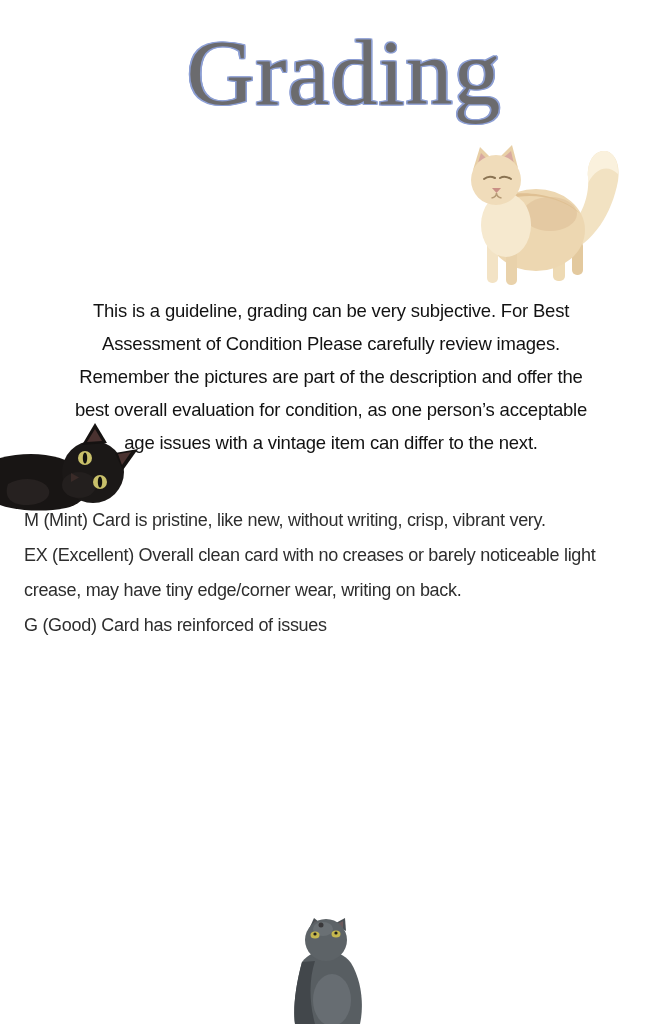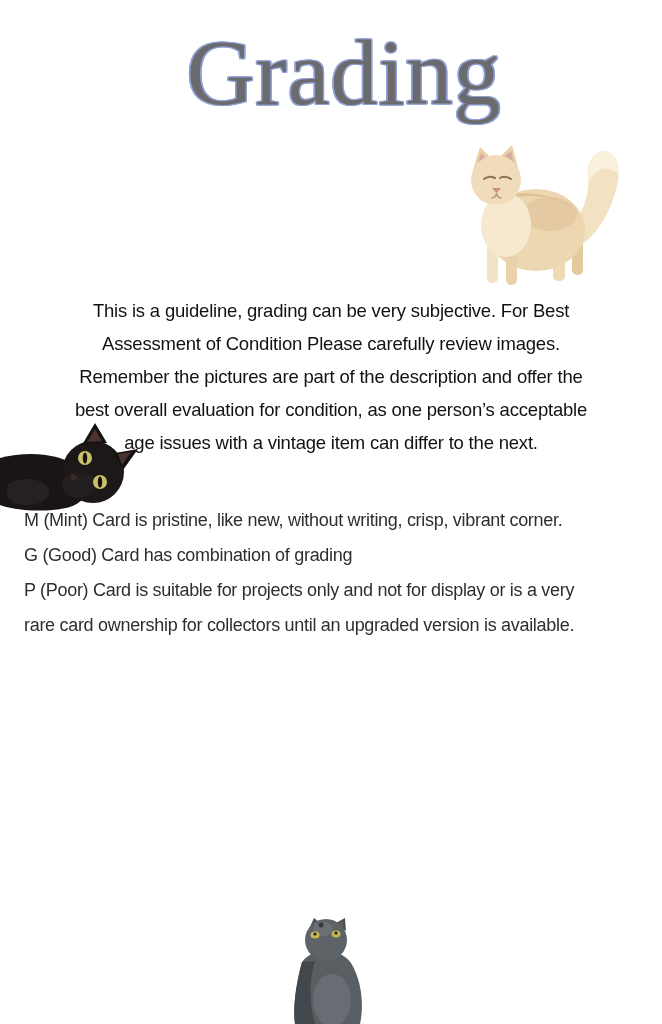--- a/index.html
+++ b/index.html
@@ -112,24 +112,24 @@
       <ellipse cx="79" cy="63" rx="17" ry="13" fill="#231f1e"></ellipse>
       <circle cx="85" cy="36" r="7" fill="#c9c06a"></circle>
       <circle cx="100" cy="60" r="7" fill="#c9c06a"></circle>
       <ellipse cx="85" cy="36" rx="2.2" ry="5.5" fill="#11100e"></ellipse>
       <ellipse cx="100" cy="60" rx="2.2" ry="5.5" fill="#11100e"></ellipse>
       <path d="M71,51 l8,4.5 -8,4.5 z" fill="#3a2b28"></path>
     </svg>
   </div>
 
   <div class="grades">
-    <p>M (Mint) Card is pristine, like new, without writing, crisp, vibrant corner.</p>
-    <p>G (Good) Card has combination of grading</p>
-    <p>P (Poor) Card is suitable for projects only and not for display or is a very
-rare card ownership for collectors until an upgraded version is available.</p>
+    <p>M (Mint) Card is pristine, like new, without writing, crisp, vibrant very.</p>
+    <p>EX (Excellent) Overall clean card with no creases or barely noticeable light
+crease, may have tiny edge/corner wear, writing on back.</p>
+    <p>G (Good) Card has reinforced of issues</p>
   </div>
 
   <div class="cat cat-gray">
     <svg viewBox="0 0 92 106" xmlns="http://www.w3.org/2000/svg">
       <path d="M21,44 C14,70 12,92 14,106 L79,106 C83,88 81,63 70,45 C58,29 33,28 21,44 Z" fill="#585e62"></path>
       <path d="M21,44 C14,70 12,92 14,106 L34,106 C28,84 28,61 34,43 Z" fill="#42474b"></path>
       <ellipse cx="51" cy="82" rx="19" ry="26" fill="#676d72"></ellipse>
       <path d="M28,11 L33,0 L43,8 Z" fill="#4a5054"></path>
       <path d="M53,6 L64,0 L65,13 Z" fill="#4a5054"></path>
       <path d="M31,9 L34,3 L40,8 Z" fill="#6b5a5c"></path>

